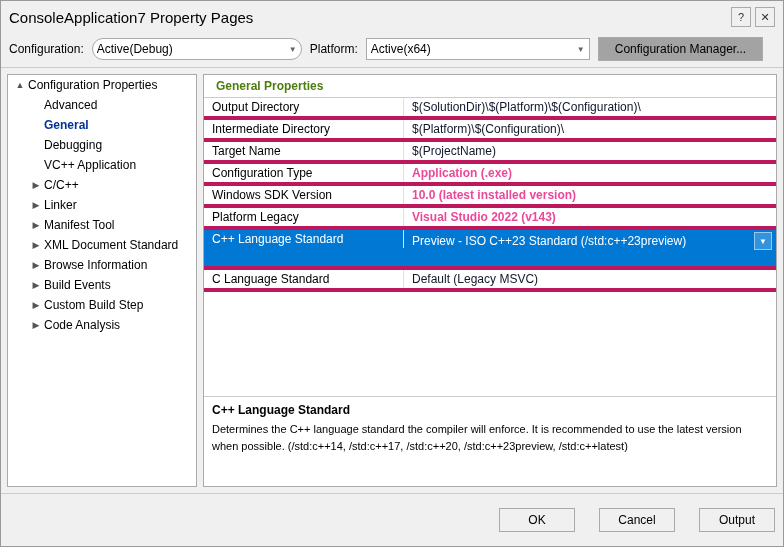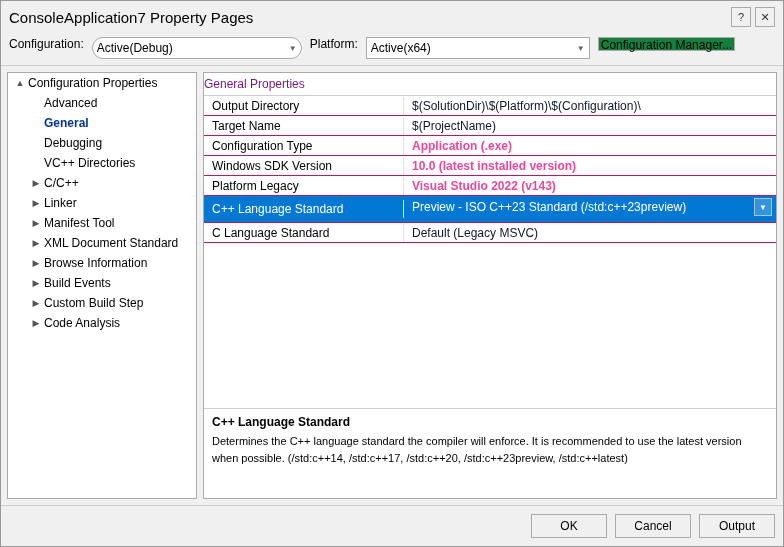--- a/index.html
+++ b/index.html
@@ -46,20 +46,21 @@
       border: 1px solid #aaa;
       cursor: pointer;
       font-size: 11px;
       display: flex;
       align-items: center;
       justify-content: center;
       color: #333;
     }
     .config-row {
       display: flex;
+      align-items: center;
       padding: 6px 8px;
       gap: 8px;
       border-bottom: 1px solid #ccc;
     }
     .config-label {
       font-size: 12px;
       color: #000;
       white-space: nowrap;
     }
     .config-select {
@@ -83,24 +84,24 @@
       position: absolute;
       right: 5px;
       top: 50%;
       transform: translateY(-50%);
       pointer-events: none;
       color: #666;
     }
     .select-config { width: 210px; border-radius: 11px; }
     .select-platform { width: 224px; }
     .config-manager-btn {
-      height: 14px;
-      padding: 0 2px;
-      border: 1px solid #aaa;
-      background: #15803d;
+      height: 24px;
+      padding: 0 16px;
+      border: 1px solid #aaa;
+      background: #a3a3a3;
       font-size: 12px;
       cursor: pointer;
       color: #000;
     }
     .main-content {
       display: flex;
       flex: 1;
       overflow: hidden;
       padding: 6px;
       gap: 6px;
@@ -134,36 +135,36 @@
       flex-shrink: 0;
     }
     .right-panel {
       flex: 1;
       border: 1px solid #aaa;
       background: white;
       display: flex;
       flex-direction: column;
     }
     .right-panel-header {
-      padding: 4px 0;
-      font-size: 12px;
-      font-weight: normal;
-      color: #701a75;
+      padding: 4px 12px;
+      font-size: 12px;
+      font-weight: bold;
+      color: #4d7c0f;
       border-bottom: 1px solid #ccc;
       background: white;
     }
     .properties-table {
       flex: 1;
       overflow-y: auto;
     }
     .prop-row {
       display: flex;
-      align-items: center;
+      align-items: flex-start;
       min-height: 20px;
-      border-bottom: 1px solid #be185d;
+      border-bottom: 4px solid #be185d;
       font-size: 12px;
     }
     .prop-row.selected { background: #0078d4; color: white; }
     .prop-name {
       width: 200px;
       padding: 2px 8px;
       color: #000;
       flex-shrink: 0;
       border-right: 1px solid #e0e0e0;
     }
@@ -172,21 +173,21 @@
       flex: 1;
       padding: 2px 8px;
       color: #0f172a;
     }
     .prop-value.bold { font-weight: bold; color: #ec4899; }
     .prop-value-with-btn {
       flex: 1;
       display: flex;
       align-items: center;
       justify-content: space-between;
-      padding: 2px 4px 6px 8px;
+      padding: 2px 4px 16px 8px;
     }
     .prop-dropdown-btn {
       width: 18px;
       height: 18px;
       border: 1px solid rgba(255,255,255,0.5);
       background: rgba(255,255,255,0.2);
       display: flex;
       align-items: center;
       justify-content: center;
       font-size: 8px;
@@ -207,22 +208,22 @@
     }
     .description-text {
       font-size: 11px;
       color: #000;
       line-height: 1.5;
     }
     .bottom-bar {
       display: flex;
       justify-content: flex-end;
       align-items: center;
-      padding: 8px 8px;
-      gap: 8px;
+      padding: 14px 8px;
+      gap: 24px;
       border-top: 1px solid #ccc;
       background: #f0f0f0;
     }
     .bottom-btn {
       height: 24px;
       width: 76px;
       border: 1px solid #aaa;
       background: #f0f0f0;
       font-size: 12px;
       cursor: pointer;
@@ -278,21 +279,21 @@
           <span style="color: rgb(0, 51, 153);">General</span>
         </div>
         <div class="tree-item">
           <span style="width: 16px; flex-shrink: 0; display: inline-block;"></span>
           <span class="tree-expander"></span>
           <span>Debugging</span>
         </div>
         <div class="tree-item">
           <span style="width: 16px; flex-shrink: 0; display: inline-block;"></span>
           <span class="tree-expander"></span>
-          <span>VC++ Directories</span>
+          <span>VC++ Application</span>
         </div>
         <div class="tree-item">
           <span style="width: 16px; flex-shrink: 0; display: inline-block;"></span>
           <span class="tree-expander">▶</span>
           <span>C/C++</span>
         </div>
         <div class="tree-item">
           <span style="width: 16px; flex-shrink: 0; display: inline-block;"></span>
           <span class="tree-expander">▶</span>
           <span>Linker</span>
@@ -329,20 +330,24 @@
         </div>
       </div>
 
     <div class="right-panel">
       <div class="right-panel-header">General Properties</div>
       <div class="properties-table">
 
       <div class="prop-row">
             <div class="prop-name">Output Directory</div>
             <div class="prop-value">$(SolutionDir)\$(Platform)\$(Configuration)\</div>
+          </div>
+          <div class="prop-row">
+            <div class="prop-name">Intermediate Directory</div>
+            <div class="prop-value">$(Platform)\$(Configuration)\</div>
           </div>
           <div class="prop-row">
             <div class="prop-name">Target Name</div>
             <div class="prop-value">$(ProjectName)</div>
           </div>
           <div class="prop-row">
             <div class="prop-name">Configuration Type</div>
             <div class="prop-value bold">Application (.exe)</div>
           </div>
           <div class="prop-row">

